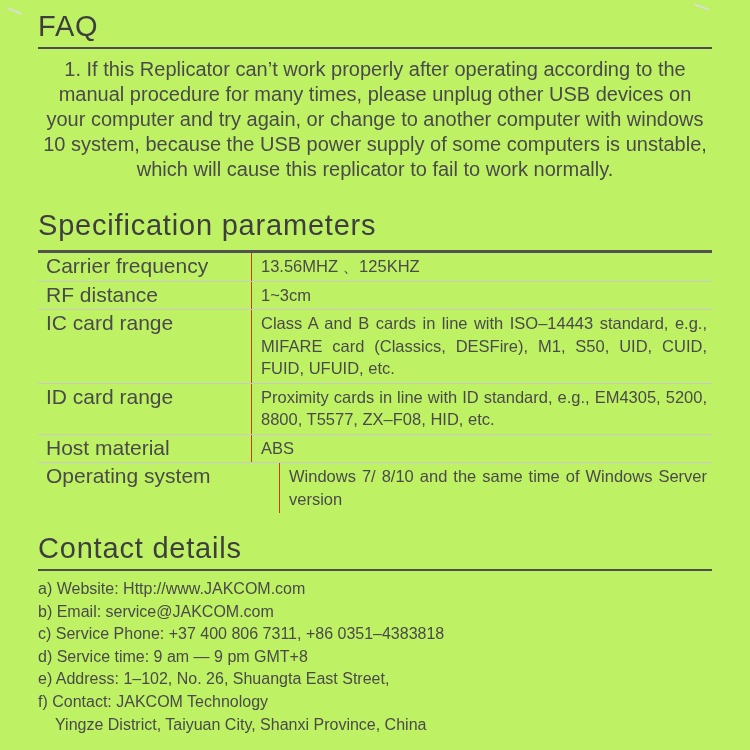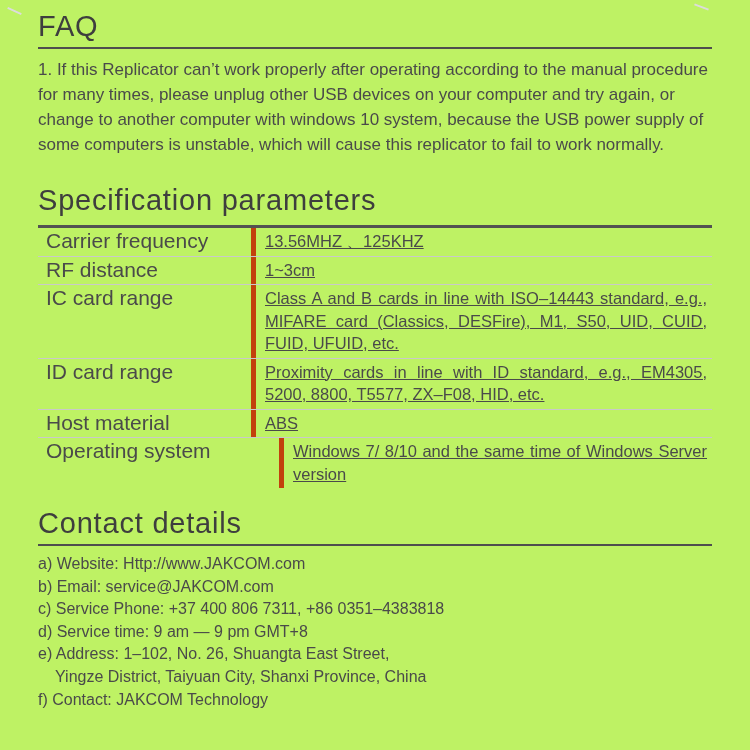--- a/index.html
+++ b/index.html
@@ -26,47 +26,47 @@
     letter-spacing: 0.8px;
     color: #3e3e3e;
   }
   .rule {
     height: 0;
     border-bottom: 2px solid #4e4e4e;
     margin-top: 3px;
   }
   .body-text {
     margin: 8px 0 0 0;
-    font-size: 17px;
+    font-size: 20px;
     line-height: 25px;
     color: #4a4a4a;
+    text-align: center;
   }
   .spec-section { margin-top: 25px; }
   .spec-table {
     margin-top: 7px;
     border-top: 3px solid #525252;
   }
   .spec-row {
     display: grid;
     grid-template-columns: 213px 1fr;
     border-bottom: 1px solid #c9c9c9;
   }
   .spec-row:last-child { border-bottom: none; gap: 28px; }
   .spec-label {
     padding: 2px 8px 3px 8px;
     font-size: 21px;
     line-height: 22.5px;
   }
   .spec-value {
     padding: 2px 5px 3px 9px;
-    border-left: 5px solid #c2410c;
+    border-left: 1px solid #c2410c;
     font-size: 16.5px;
     line-height: 22.5px;
     text-align: justify;
-    text-decoration: underline;
   }
   .contact-section { margin-top: 17px; }
   .contact-lines { margin-top: 7px; }
   .contact-line {
     margin: 0;
     font-size: 16px;
     line-height: 22.6px;
     color: #4a4a4a;
   }
   .contact-line.indent { padding-left: 17px; }
@@ -125,18 +125,18 @@
 
   <section class="contact-section">
     <h1 class="heading">Contact details</h1>
     <div class="rule"></div>
     <div class="contact-lines">
       <p class="contact-line">a) Website: Http://www.JAKCOM.com</p>
       <p class="contact-line">b) Email: service@JAKCOM.com</p>
       <p class="contact-line">c) Service Phone: +37 400 806 7311, +86 0351–4383818</p>
       <p class="contact-line">d) Service time: 9 am — 9 pm GMT+8</p>
       <p class="contact-line">e) Address: 1–102, No. 26, Shuangta East Street,</p>
+      <p class="contact-line">f) Contact: JAKCOM Technology</p>
       <p class="contact-line indent">Yingze District, Taiyuan City, Shanxi Province, China</p>
-      <p class="contact-line">f) Contact: JAKCOM Technology</p>
     </div>
   </section>
 
 </div>
 
 </body></html>

